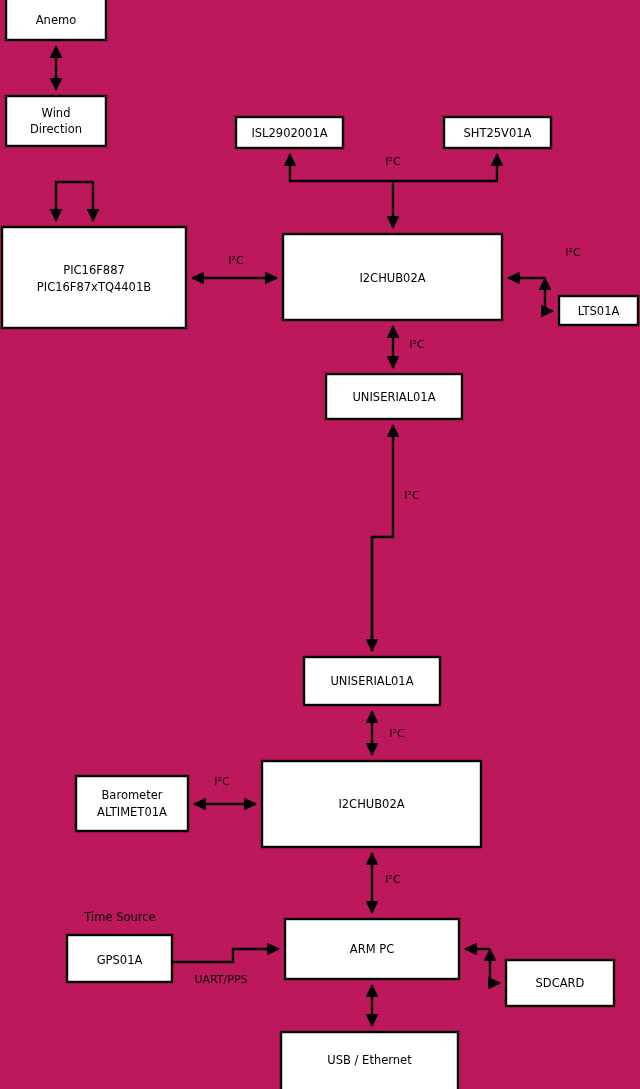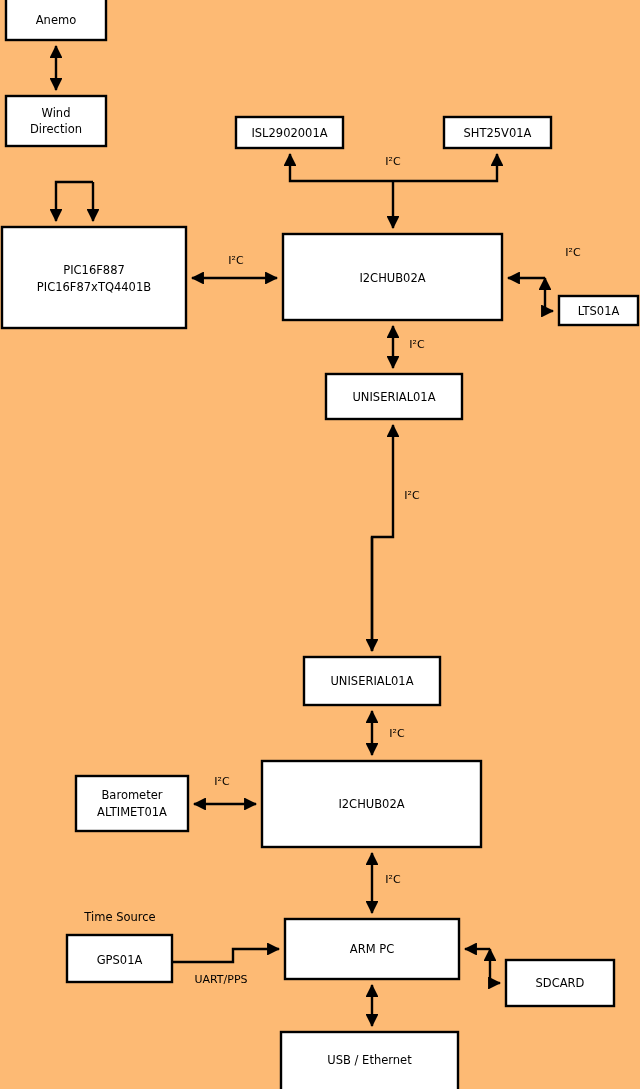--- a/index.html
+++ b/index.html
@@ -1,21 +1,21 @@
 <!DOCTYPE html>
 <html><head>
 <meta charset="utf-8">
 <title>Weather Station Block Diagram</title>
 <style>
   html,body{margin:0;padding:0;background:#ffffff;}
   body{
     width:640px;height:1089px;overflow:hidden;
     font-family:"DejaVu Sans","Liberation Sans",sans-serif;
   }
-  #diagram-root{position:relative;width:640px;height:1089px;background:#fdba74;}
+  #diagram-root{position:relative;width:640px;height:1089px;background:#be185d;}
   svg.diagram{display:block;width:640px;height:1089px;}
   .node-box{fill:#ffffff;stroke:#000000;stroke-width:2.4;}
   .node-label{
     font-family:"DejaVu Sans","Liberation Sans",sans-serif;
     font-size:11.5px;fill:#000000;text-anchor:middle;
     dominant-baseline:middle;
   }
   .edge-line{stroke:#000000;stroke-width:2.4;fill:none;stroke-linecap:butt;stroke-linejoin:miter;}
   .edge-label{
     font-family:"DejaVu Sans","Liberation Sans",sans-serif;

